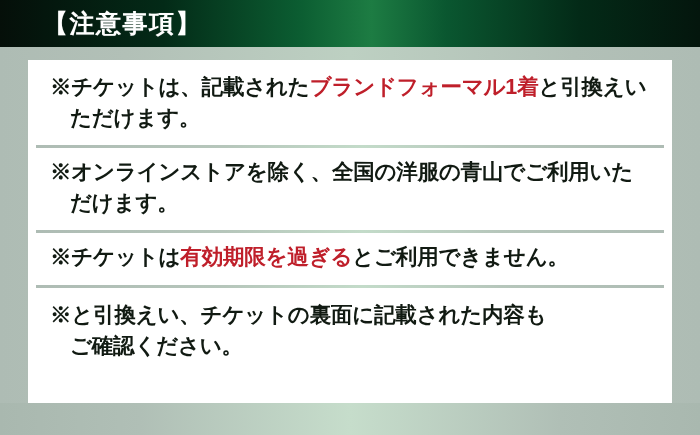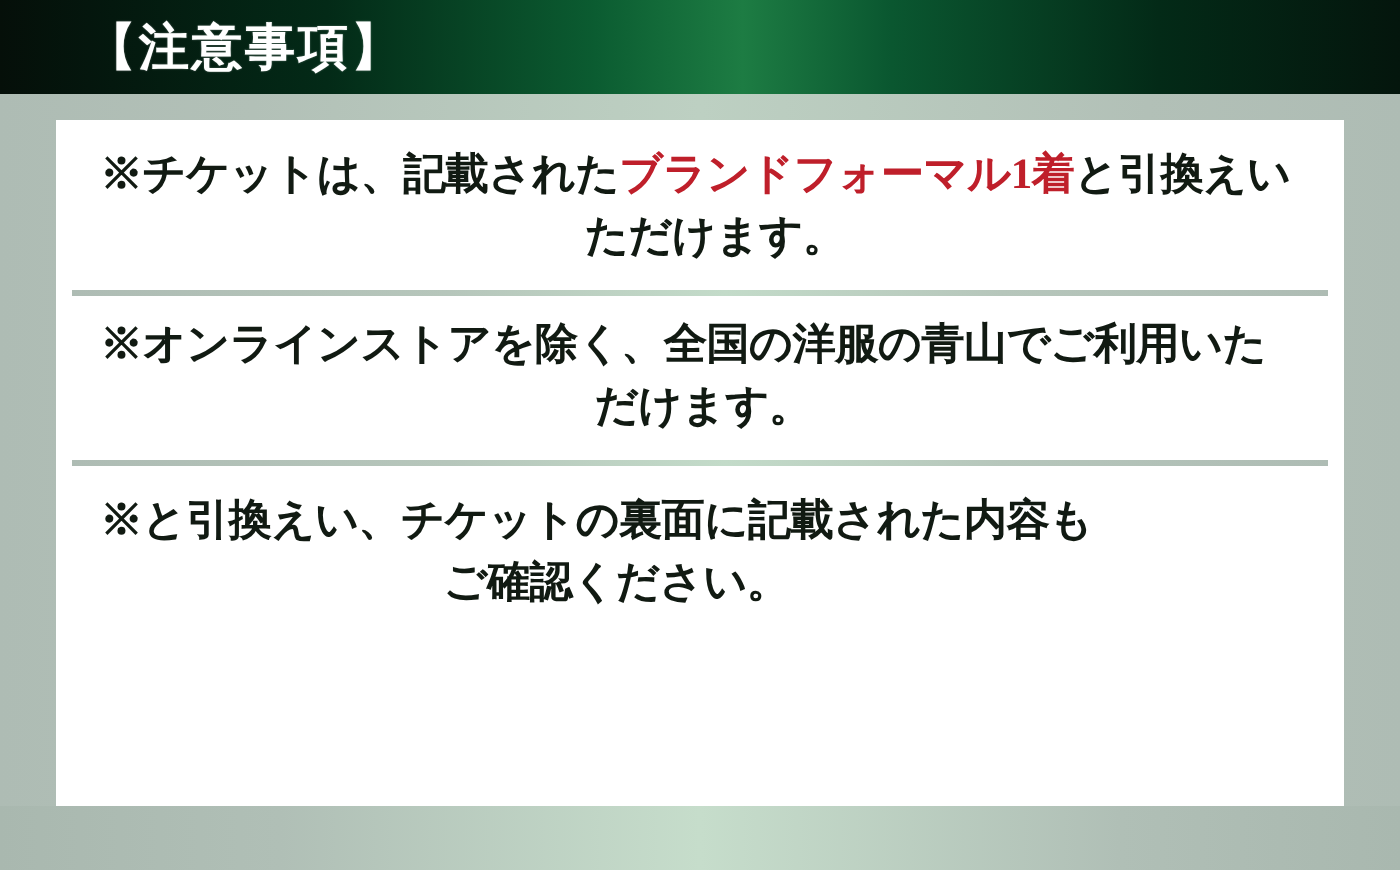--- a/index.html
+++ b/index.html
@@ -99,32 +99,31 @@
       to right,
       #aebcb4 0%,
       #b6c6bb 30%,
       #c3dbc9 52%,
       #b6c6bb 74%,
       #aebcb4 100%
     );
   }
 
   .notice-text {
-    font-family: Liberation Serif, serif;
+    font-family: Liberation Sans, sans-serif;
     font-weight: bold;
     font-size: 21.5px;
     line-height: 1.42;
     color: #111a12;
     letter-spacing: -0.2px;
     text-indent: 0;
   }
   .notice-text .hang {
     display: block;
     padding-left: 20px;
-    text-align: center;
   }
   .red {
     color: #bf1f2a;
   }
 
   
   #notice-footer-strip {
     position: absolute;
     left: 0;
     right: 0;
@@ -156,20 +155,25 @@
         <span>※チケットは、記載された</span><span class="red">ブランドフォーマル1着</span><span>と引換えい</span><span class="hang">ただけます。</span>
       </div>
     </div>
 
     <div class="notice-item two-line">
       <div class="notice-text">
         <span>※オンラインストアを除く、全国の洋服の青山でご利用いた</span><span class="hang">だけます。</span>
       </div>
     </div>
 
+    <div class="notice-item one-line">
+      <div class="notice-text">
+        <span>※チケットは</span><span class="red">有効期限を過ぎる</span><span>とご利用できません。</span>
+      </div>
+    </div>
 
 
     <div class="notice-item last-item">
       <div class="notice-text">
         <span>※と引換えい、チケットの裏面に記載された内容も</span><span class="hang">ご確認ください。</span>
       </div>
     </div>
 
   </div>
 

